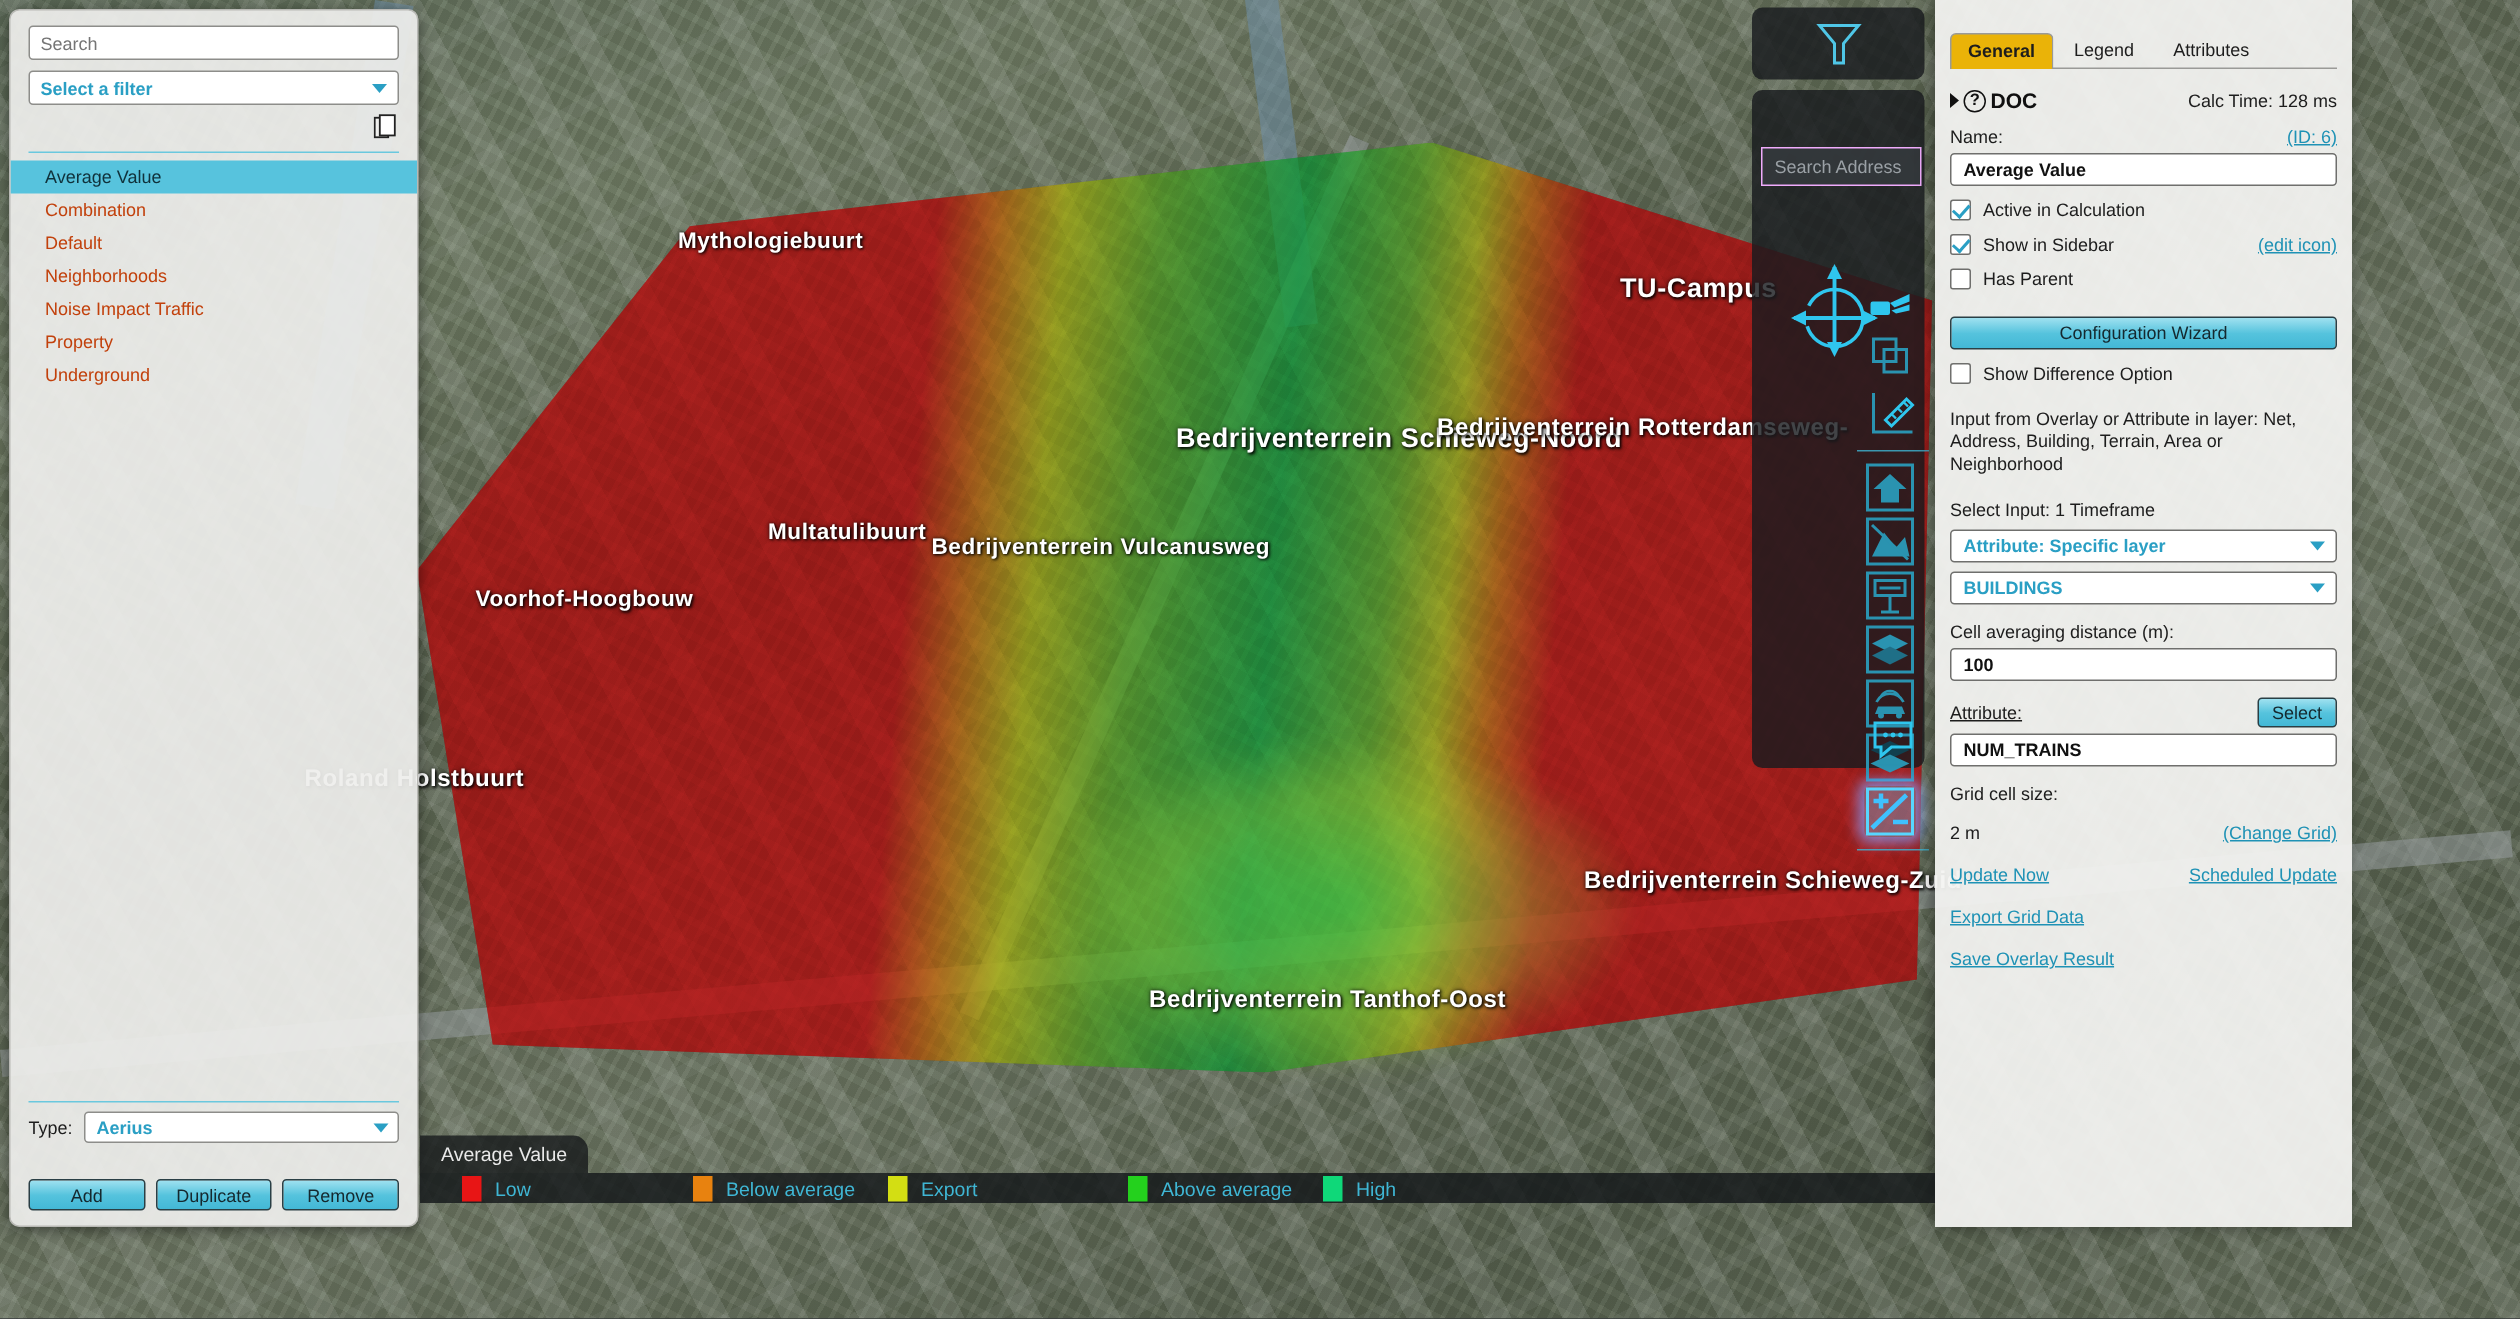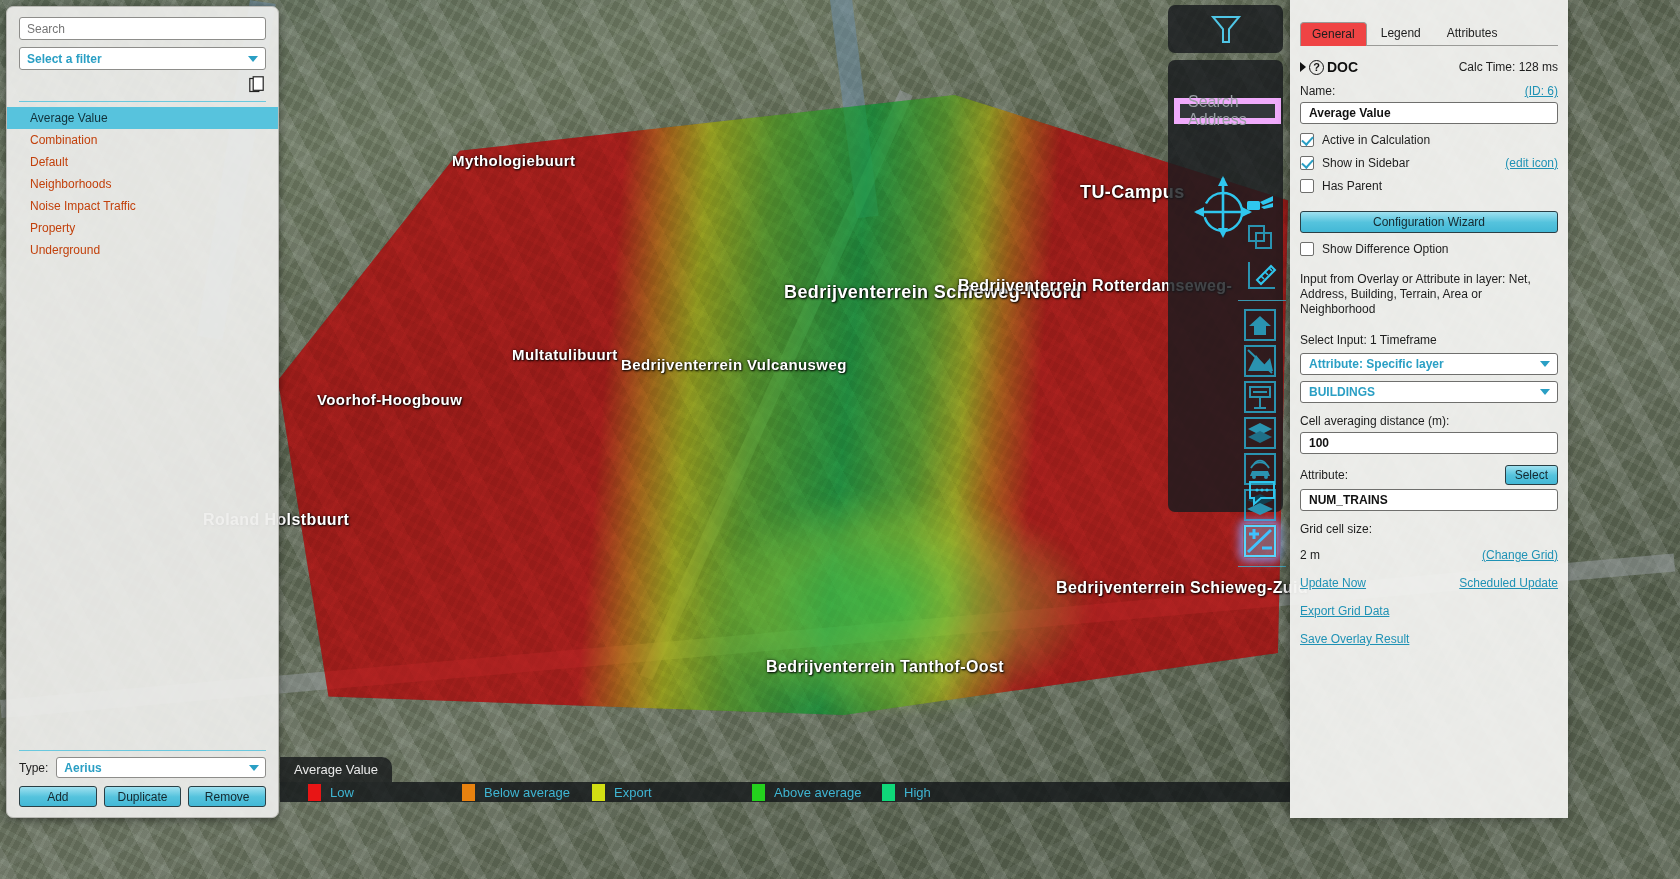--- a/index.html
+++ b/index.html
@@ -136,43 +136,43 @@
   .type-select {
     flex:1; height:21px; background:#fff; border:1px solid #8d8d8a; border-radius:3px;
     font-size:12px; font-weight:bold; color:#2a9fc4; padding:0 7px;
     display:flex; align-items:center; position:relative; cursor:pointer;
   }
   .type-select .caret {
     position:absolute; right:6px; top:50%; transform:translateY(-50%);
     width:0;height:0;border-left:5px solid transparent;border-right:5px solid transparent;
     border-top:6px solid #2a9fc4;
   }
-  .btn-row { display:flex; gap:7px; margin-top:8px; }
+  .btn-row { display:flex; gap:7px; margin-top:24px; }
   .btn {
     flex:1; height:21px; border:1px solid #2a3f45; border-radius:3px;
     background: linear-gradient(#9fe1f0, #55c3dd 52%, #43b8d6);
     font-size:12px; color:#15282e; cursor:pointer;
     font-family:"Liberation Sans", sans-serif;
   }
 
   
   #right-panel {
     position:absolute; left:1290px; top:0; width:278px; height:818px;
     background: rgba(243,243,241,.94);
     box-shadow: -2px 0 10px rgba(0,0,0,.4);
     padding:0 10px;
   }
   .tabs { display:flex; gap:2px; padding-top:21px; border-bottom:1px solid #9a9a97; }
   .tab {
     padding:4px 11px 5px 11px; font-size:12px; color:#1d1d1d; cursor:pointer;
     border:1px solid transparent; border-bottom:none;
   }
   .tab.active {
-    background:#ef4444; border-color:#9a9a97; border-radius:4px 4px 0 0;
-    position:relative; top:1px;
+    background:#eab308; border-color:#9a9a97; border-radius:4px 4px 0 0;
+    position:relative; top:1px;font-weight:bold;
   }
   .doc-row { display:flex; align-items:center; justify-content:space-between; margin-top:13px; }
   .doc-left { display:flex; align-items:center; gap:3px; font-size:14px; font-weight:bold; color:#101010; }
   .tri { width:0;height:0;border-top:5px solid transparent;border-bottom:5px solid transparent;border-left:6px solid #111; }
   .qmark {
     width:15px;height:15px;border:1.6px solid #111;border-radius:50%;
     font-size:11px;font-weight:bold;line-height:12px;text-align:center;color:#111;
   }
   .calc-time { font-size:12px; color:#1d1d1d; }
   .lbl { font-size:12px; color:#1d1d1d; margin-top:9px; }
@@ -225,22 +225,22 @@
     position:absolute; left:1168px; top:5px; width:115px; height:48px;
     background:rgba(24,27,30,.82); border-radius:7px;
     display:flex; align-items:center; justify-content:center;
   }
   #tool-col {
     position:absolute; left:1168px; top:60px; width:115px; height:452px;
     background:rgba(24,27,30,.82); border-radius:7px;
   }
   .addr-box {
     position:absolute; left:6px; top:38px; width:107px; height:26px;
-    background:rgba(52,56,60,.9); border:6px solid #f0abfc;
-    color:#9aa0a5; font-size:16px; padding:0 8px; display:flex; align-items:center;
+    background:rgba(52,56,60,.9); border:1px solid #f0abfc;
+    color:#9aa0a5; font-size:12px; padding:0 8px; display:flex; align-items:center;
   }
   #nav-compass { position:absolute; left:20px; top:112px; width:70px; height:70px; }
   .tool-ic {
     position:absolute; width:30px; height:30px; cursor:pointer;
   }
   .tool-div { position:absolute; left:70px; width:48px; height:1px; background:#3fb6d4; opacity:.8; }
   .tool-ic.active {
     background:rgba(120,205,255,.35);
     box-shadow:0 0 9px 4px rgba(130,160,255,.75);
     border-radius:4px;
@@ -521,21 +521,21 @@
     </div>
     <div class="sel-box">
       <span>BUILDINGS</span>
       <span class="caret"></span>
     </div>
 
     <div class="lbl" style="margin-top:11px;">Cell averaging distance (m):</div>
     <div class="txtbox">100</div>
 
     <div class="attr-row">
-      <span class="lbl" style="margin:0;">Attribute:</span>
+      <span class="lbl" style="margin:0;text-decoration:underline;">Attribute:</span>
       <button class="small-btn">Select</button>
     </div>
     <div class="txtbox">NUM_TRAINS</div>
 
     <div class="lbl" style="margin-top:11px;">Grid cell size:</div>
     <div class="grid-row">
       <span class="val">2 m</span>
       <span class="link">(Change Grid)</span>
     </div>
 

